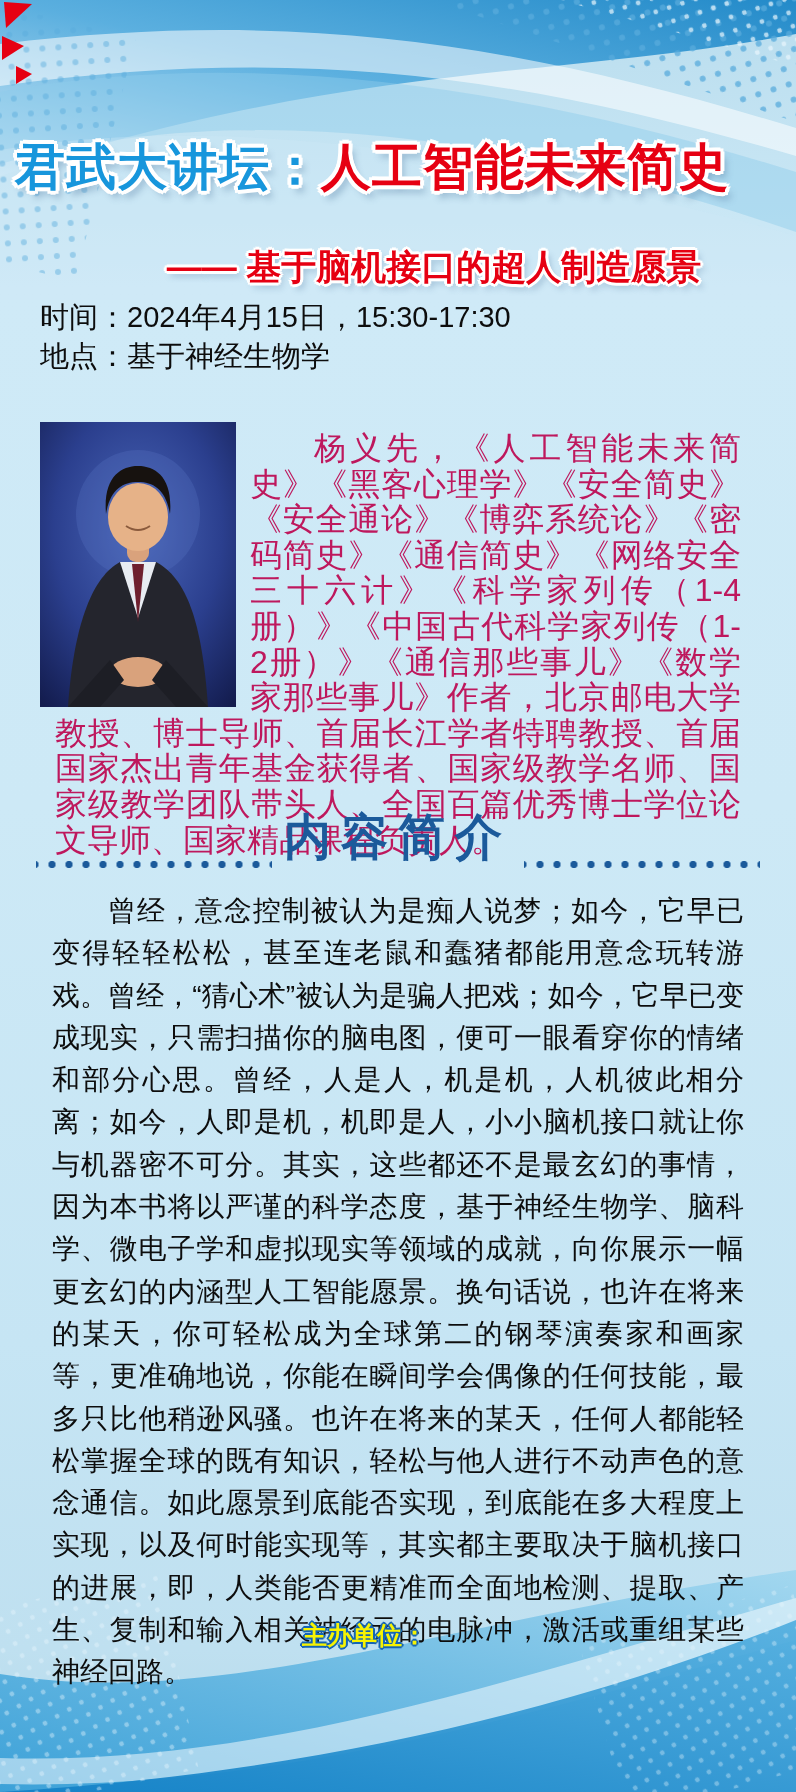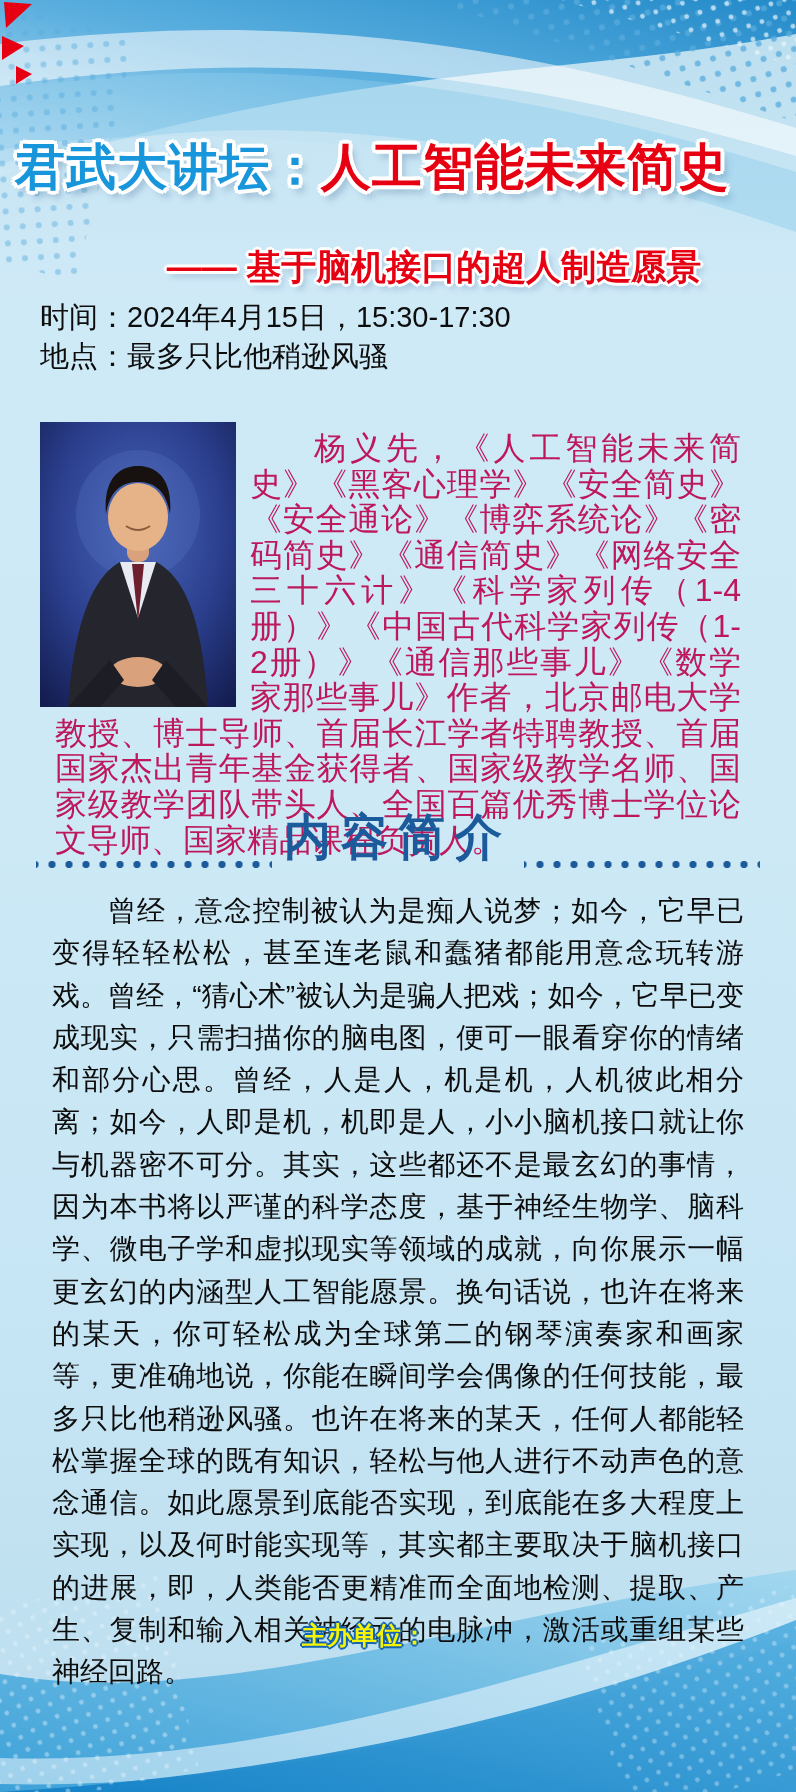--- a/index.html
+++ b/index.html
@@ -103,21 +103,21 @@
 <div class="content">
 
   <div class="title">
     <span class="venue">君武大讲坛：</span><span class="topic">人工智能未来简史</span>
   </div>
 
   <div class="subtitle">—— 基于脑机接口的超人制造愿景</div>
 
   <div class="info">
     <div>时间：2024年4月15日，15:30-17:30</div>
-    <div>地点：最多只比他稍逊风骚</div>
+    <div>地点：基于神经生物学</div>
   </div>
 
   <div class="bio-block">
     <svg class="photo" viewBox="0 0 196 285">
       <defs>
         <radialGradient id="pbg" cx="50%" cy="38%" r="78%">
           <stop offset="0" stop-color="#4a66b8"></stop>
             <stop offset="0.55" stop-color="#2b3f8e"></stop>
             <stop offset="1" stop-color="#131c4e"></stop>
         </radialGradient>

